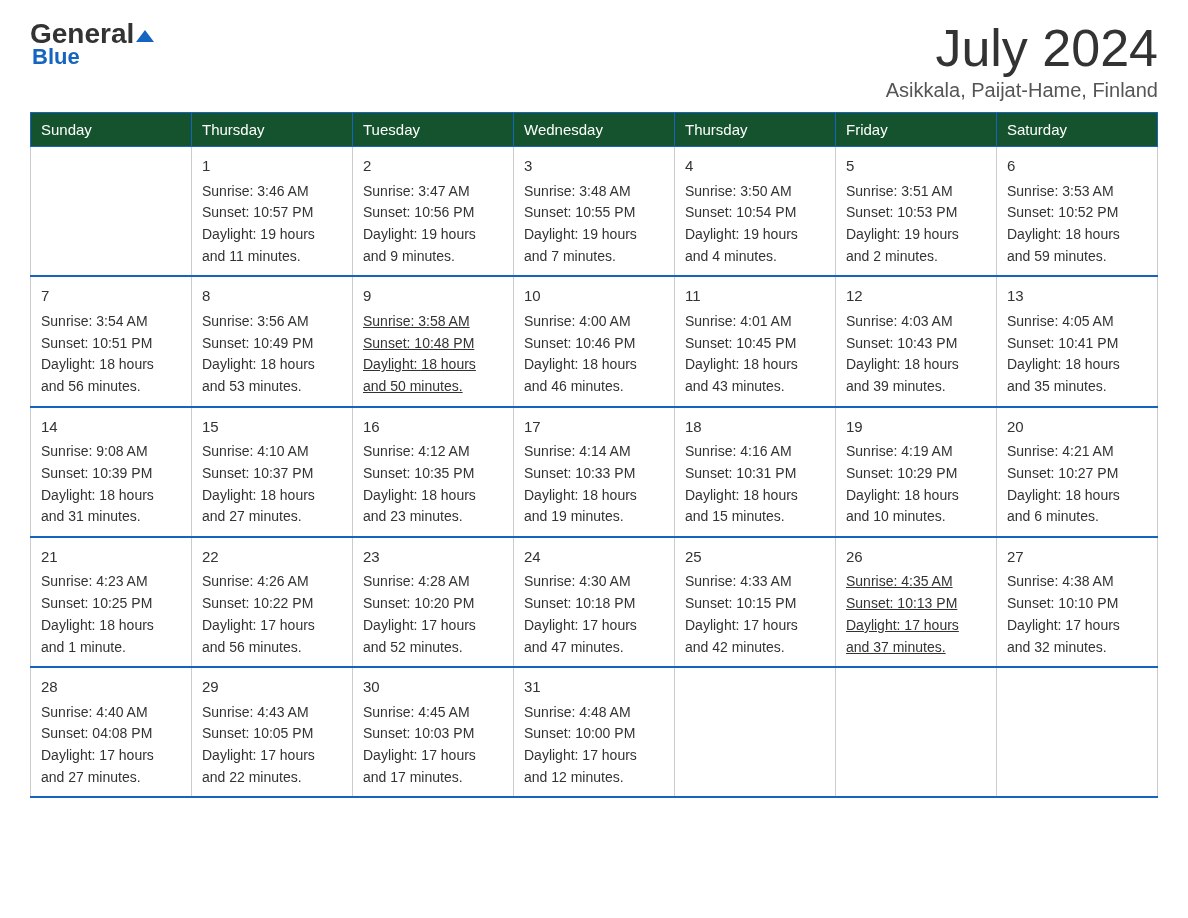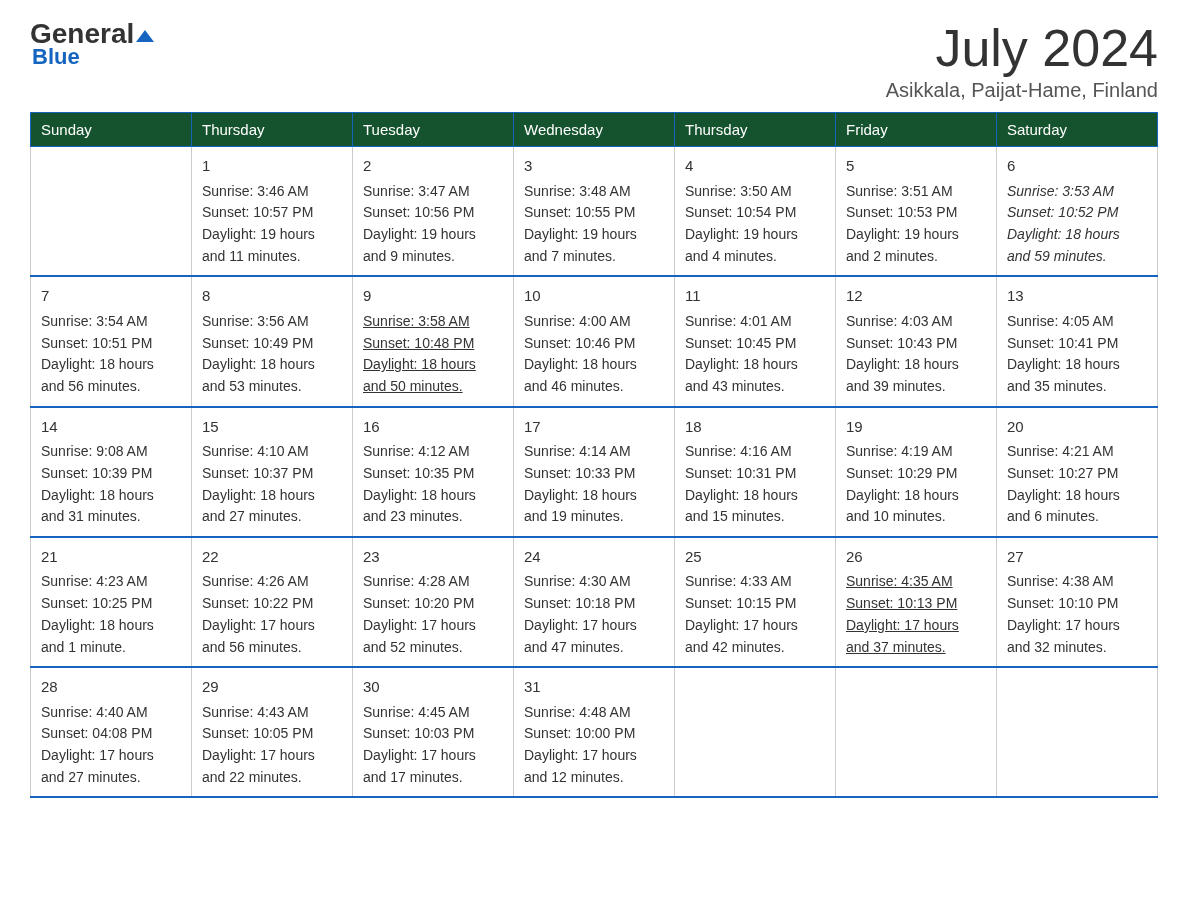--- a/index.html
+++ b/index.html
@@ -152,21 +152,21 @@
         </td>
         <td>
           <span class="day-num">5</span>
           <div class="day-info" style="white-space: pre-line;">Sunrise: 3:51 AM
 Sunset: 10:53 PM
 Daylight: 19 hours
 and 2 minutes.</div>
         </td>
         <td>
           <span class="day-num">6</span>
-          <div class="day-info" style="white-space: pre-line; font-style: italic;">Sunrise: 3:53 AM
+          <div class="day-info" style="white-space: pre-line;">Sunrise: 3:53 AM
 Sunset: 10:52 PM
 Daylight: 18 hours
 and 59 minutes.</div>
         </td>
       </tr>
       <tr>
         <td>
           <span class="day-num">7</span>
           <div class="day-info" style="white-space: pre-line;">Sunrise: 3:54 AM
 Sunset: 10:51 PM

